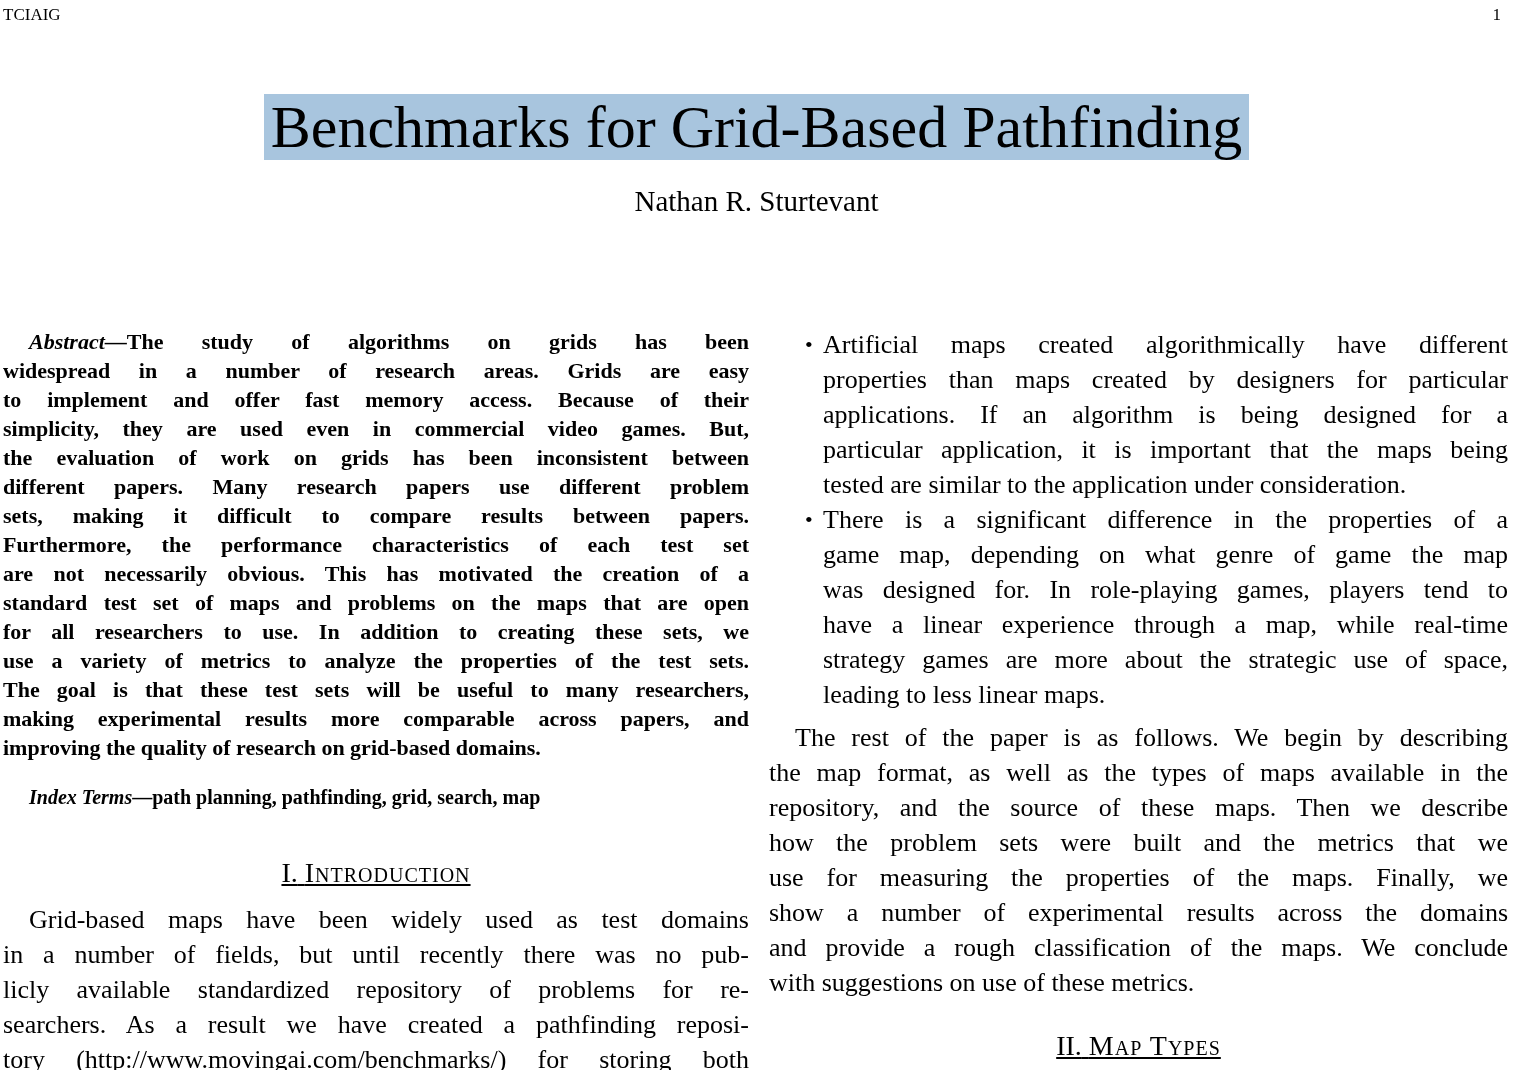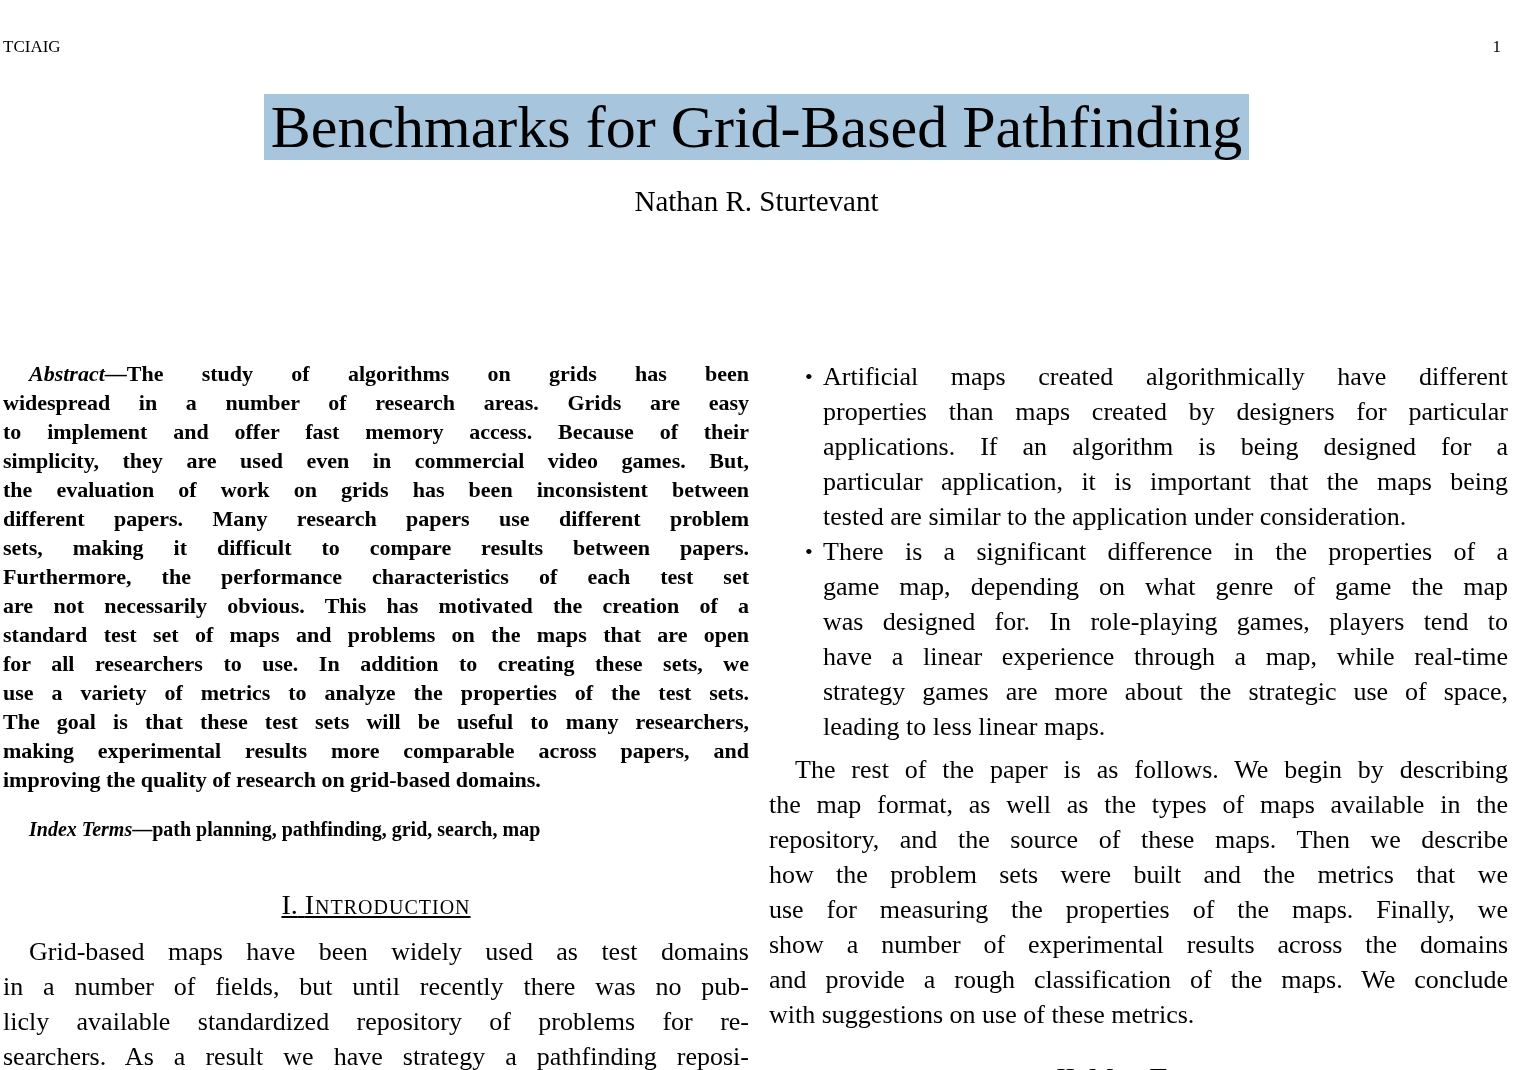--- a/index.html
+++ b/index.html
@@ -13,21 +13,20 @@
     overflow: hidden;
   }
   
   .running-header {
     position: absolute;
     top: 4px; left: 3px; right: 12px;
     display: flex;
     justify-content: space-between;
     font-size: 17px;
     line-height: 22px;
-    margin-top: 32px;
   }
   
   .title {
     position: absolute;
     top: 92px; left: 0; right: 0;
     margin: 0;
     text-align: center;
     font-weight: normal;
     font-size: 60px;
     line-height: 70px;
@@ -38,21 +37,21 @@
     padding: 0 7px;
   }
   .author {
     position: absolute;
     top: 184px; left: 0; right: 0;
     text-align: center;
     font-size: 29px;
     line-height: 34px;
   }
   
-  .col { position: absolute; top: 0; height: 788px; margin-top: 32px; }
+  .col { position: absolute; top: 0; height: 788px; }
   .col-left  { left: 3px;   width: 746px; }
   .col-right { left: 769px; width: 739px; }
   .block { position: absolute; left: 0; right: 0; }
 
   
   .jline {
     text-align: justify;
     text-align-last: justify;
   }
   .jline.plain { text-align-last: left; }
@@ -146,21 +145,21 @@
     <div class="block terms">
       <div class="jline plain indent"><span class="lead">Index Terms</span><span>—path planning, pathfinding, grid, search, map</span></div>
     </div>
 
     <h2 class="sect" id="heading-intro"><span>I.</span>&nbsp;<span class="sc">Introduction</span></h2>
 
     <div class="block body" id="intro-par">
         <div class="jline indent">Grid-based maps have been widely used as test domains</div>
         <div class="jline">in a number of fields, but until recently there was no pub-</div>
         <div class="jline">licly available standardized repository of problems for re-</div>
-        <div class="jline">searchers. As a result we have strategy a pathfinding reposi-</div>
+        <div class="jline">searchers. As a result we have created a pathfinding reposi-</div>
         <div class="jline">tory (http://www.movingai.com/benchmarks/) for storing both</div>
       </div>
 
   </div>
 
   <div class="col col-right">
 
     <div class="block" id="bullet-list">
 
       <div class="bullet">

